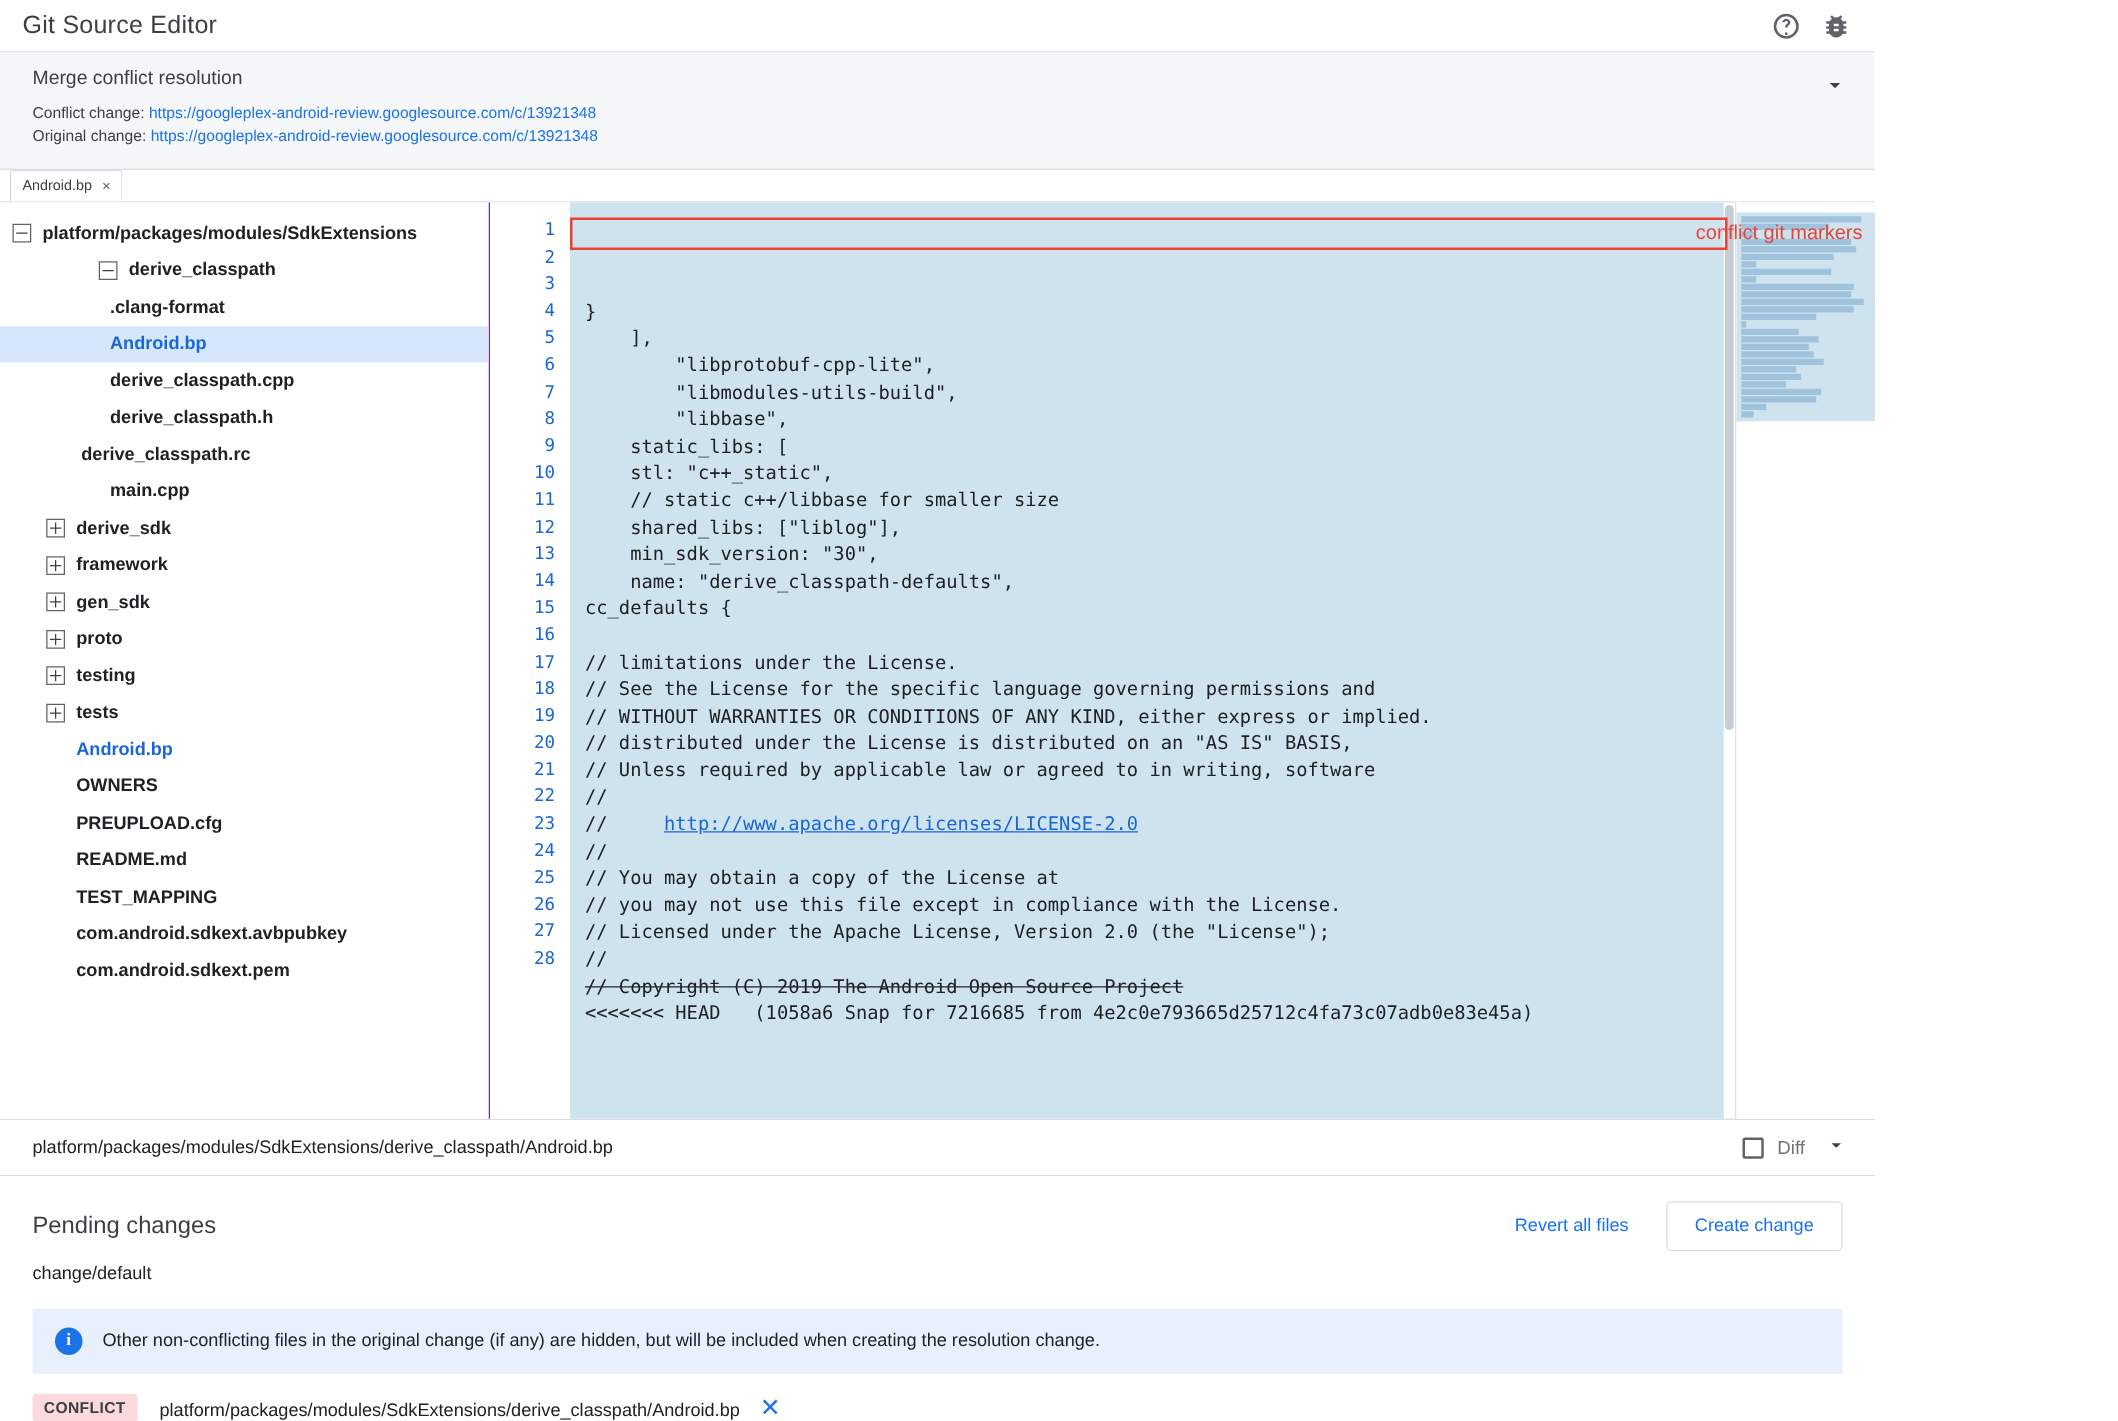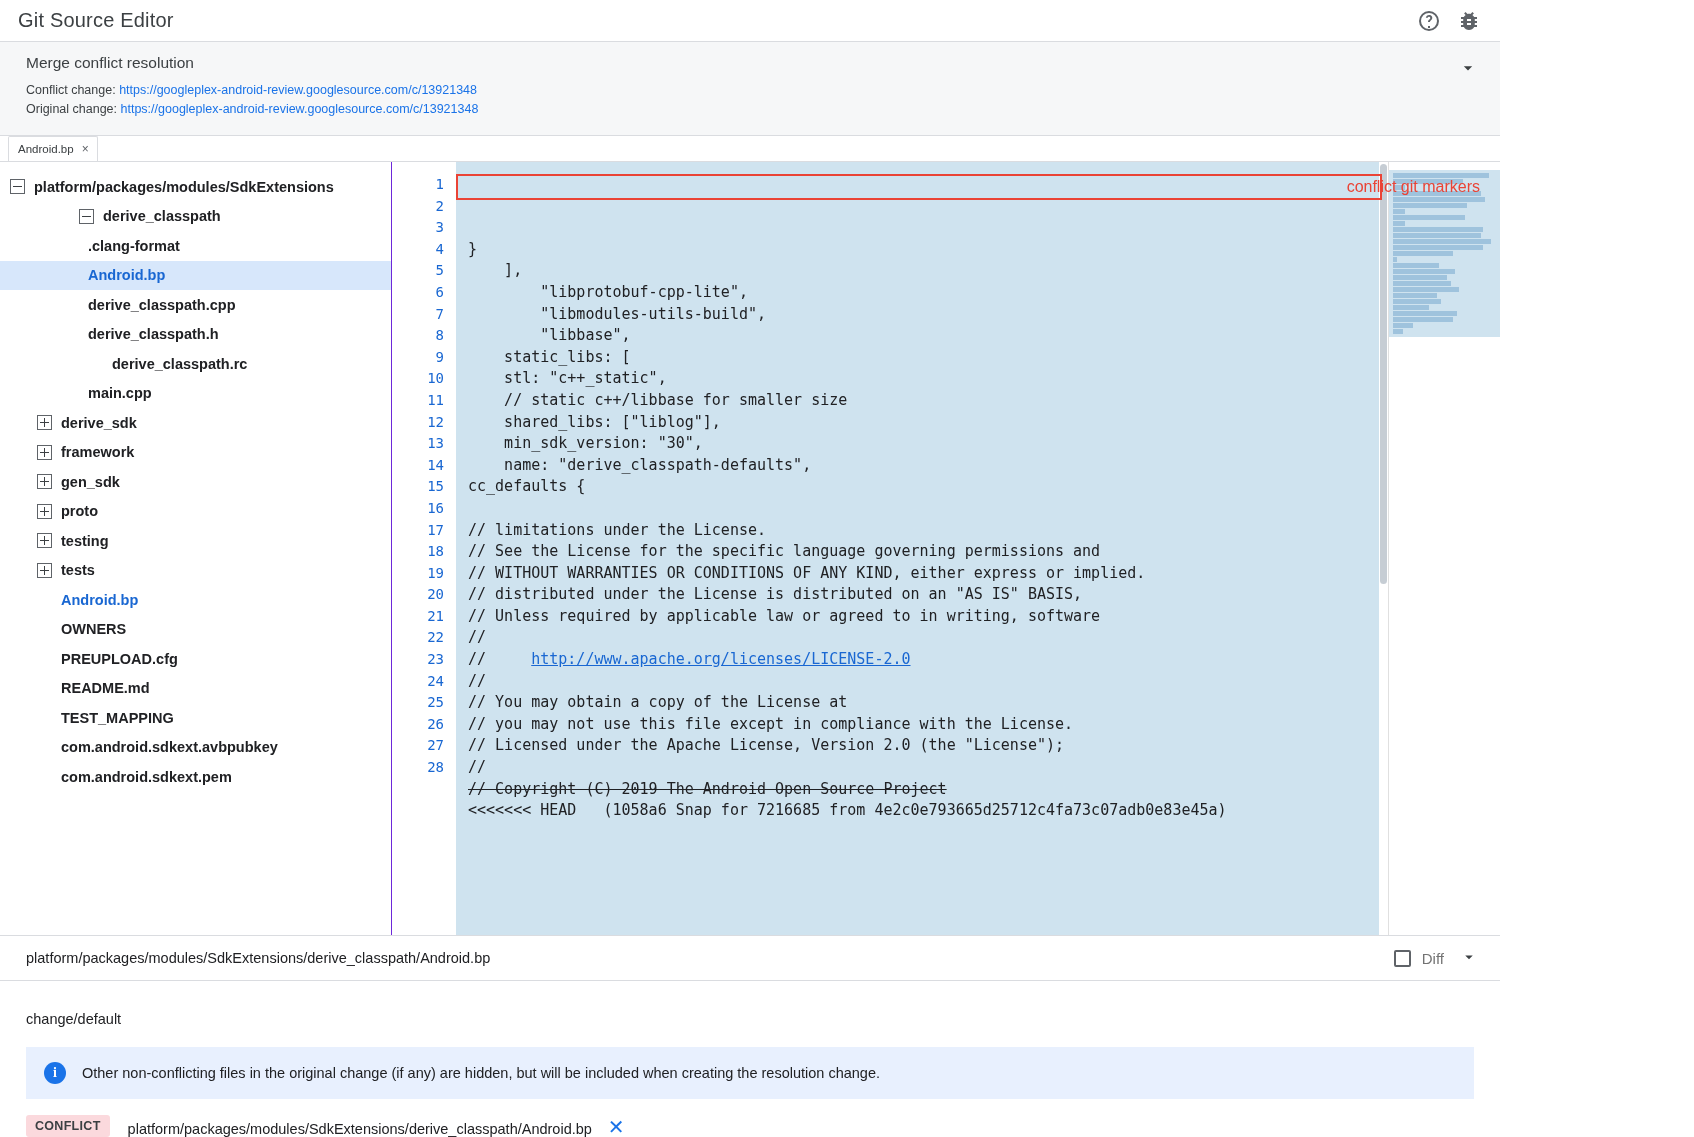--- a/index.html
+++ b/index.html
@@ -291,21 +291,21 @@
           <span class="tree-label link">Android.bp</span>
         </div>
         <div class="tree-row" style="padding-left: 64px;">
           <span class="spacer-icon"></span>
           <span class="tree-label">derive_classpath.cpp</span>
         </div>
         <div class="tree-row" style="padding-left: 64px;">
           <span class="spacer-icon"></span>
           <span class="tree-label">derive_classpath.h</span>
         </div>
-        <div class="tree-row" style="padding-left: 88px; text-align: center;">
+        <div class="tree-row" style="padding-left: 41px; text-align: center;">
           <span class="spacer-icon"></span>
           <span class="tree-label">derive_classpath.rc</span>
         </div>
         <div class="tree-row" style="padding-left: 64px;">
           <span class="spacer-icon"></span>
           <span class="tree-label">main.cpp</span>
         </div>
         <div class="tree-row" style="padding-left: 37px;">
           <span class="expander plus"></span>
           <span class="tree-label">derive_sdk</span>
@@ -422,37 +422,43 @@
             <div class="mm-line" style="width: 48px;"></div>
             <div class="mm-line" style="width: 36px;"></div>
             <div class="mm-line" style="width: 64px;"></div>
             <div class="mm-line" style="width: 60px;"></div>
             <div class="mm-line" style="width: 20px;"></div>
             <div class="mm-line" style="width: 10px;"></div>
           </div>
         </div>
 
       <div class="conflict-box" style="left:64px; top:12px; right:118px; height:26px;"></div>
-      <div class="conflict-note" style="right:20px; top:16px;">conflict git markers</div>
+      <div class="conflict-note" style="right:10px; top:16px;">conflict git markers</div>
     </div>
   </div>
 
   <div class="pathbar">
     <span>platform/packages/modules/SdkExtensions/derive_classpath/Android.bp</span>
     <span class="pathbar-spacer"></span>
     <span class="checkbox"></span>
     <span class="diff-label">Diff</span>
     <span class="small-caret">
       <svg viewBox="0 0 24 24">
           <path d="M7 10l5 5 5-5z"></path>
         </svg>
     </span>
   </div>
 
   <div class="pending">
+    <div class="pending-head">
+      <div class="pending-title">Pending changes</div>
+      <div class="pending-spacer"></div>
+      <button class="btn-text">Revert all files</button>
+      <button class="btn-outlined">Create change</button>
+    </div>
     <div class="change-default">change/default</div>
 
     <div class="infobar">
       <div class="info-icon">i</div>
       <div>Other non-conflicting files in the original change (if any) are hidden, but will be included when creating the resolution change.</div>
     </div>
 
     <div class="conflict-row">
       <span class="badge-conflict">CONFLICT</span>
       <span class="conflict-path">platform/packages/modules/SdkExtensions/derive_classpath/Android.bp</span>

